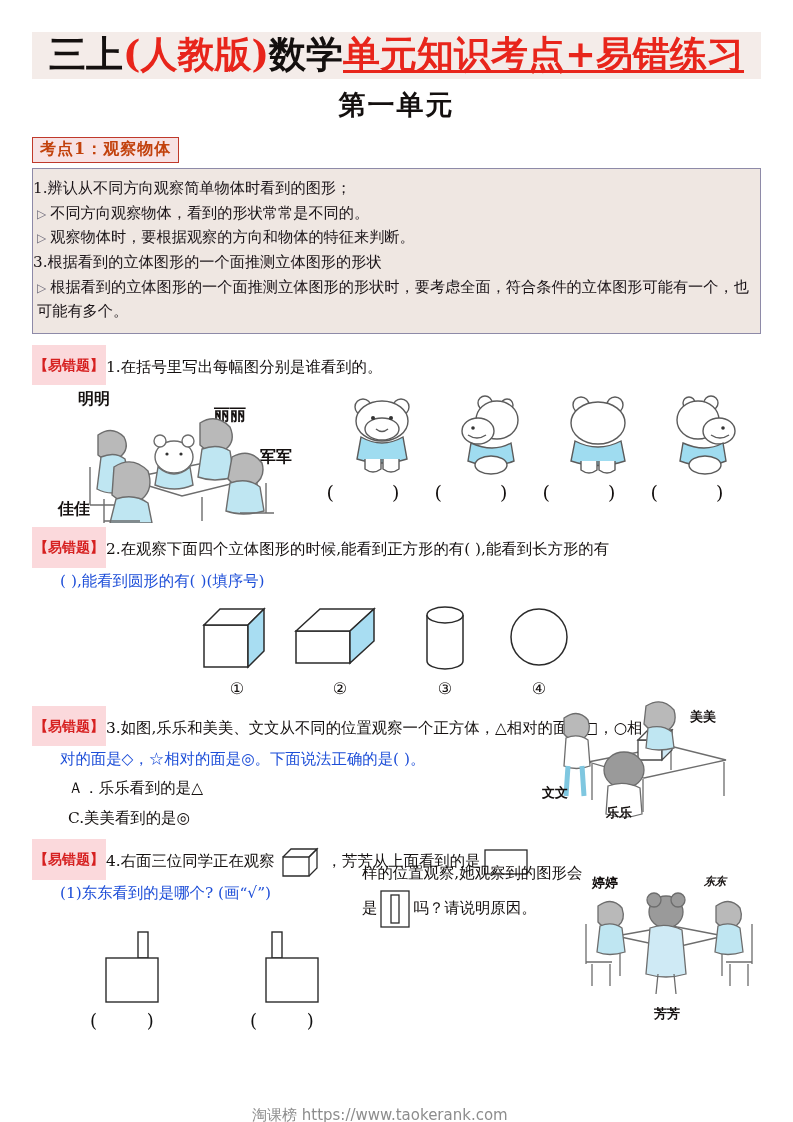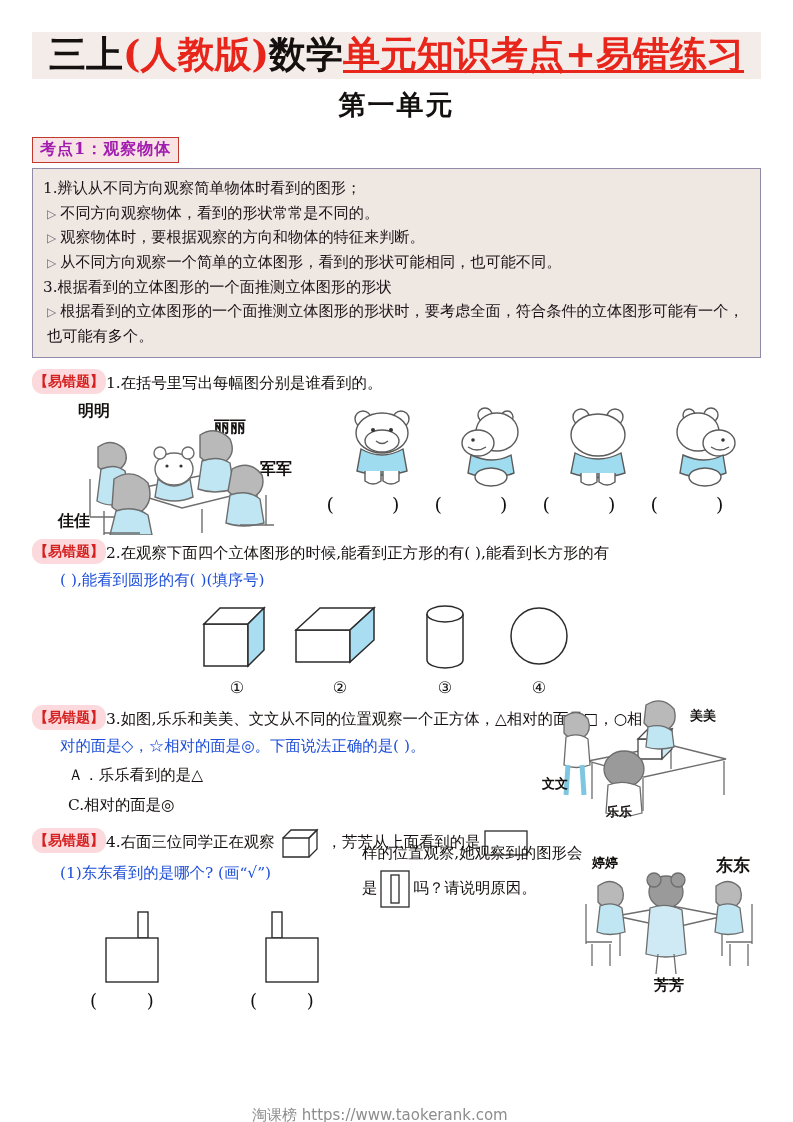--- a/index.html
+++ b/index.html
@@ -44,55 +44,54 @@
 
   
   .kaodian{
     display:inline-block;
     margin-top:14px;
     background:#f7e2e4;
     border:1.5px solid #c0392b;
     padding:1px 7px 2px 7px;
     font-size:16px;
     font-weight:bold;
-    color:#a21caf;
+    color:#c2410c;
     font-family:"DejaVu Serif","Liberation Serif",serif;
     letter-spacing:1px;
   }
 
   
   .kbox{
     margin-top:5px;
     border:1.5px solid #8e8aa8;
     background:#efe7e2;
-    padding:7px 10px 9px 10px;
+    padding:7px 10px 9px 0;
     box-sizing:border-box;
   }
   .kline{
     font-size:15.2px;
     line-height:1.62;
     color:#1a1418;
     font-family:"DejaVu Serif","Liberation Serif",serif;
     white-space:nowrap;
   }
   .kline.indent{padding-left:4px;}
   .kline.wrap{white-space:normal;}
   .tri{color:#6b6878;font-size:12px;margin-right:4px;}
 
   
   .qtag{
     display:inline-block;
     background:#fbd9dc;
     color:#d62020;
     font-size:14px;
     font-weight:bold;
-    padding:0 2px;
+    padding:8px 2px;
     font-family:"DejaVu Serif","Liberation Serif",serif;
     vertical-align:2px;
-    border-radius:11px;
   }
   .qrow{margin-top:11px;font-size:15.4px;line-height:1.75;
     font-family:"DejaVu Serif","Liberation Serif",serif;color:#14100f;}
   .qtext{font-size:15.4px;font-family:"DejaVu Serif","Liberation Serif",serif;color:#14100f;}
   .qcont{font-size:15.4px;line-height:1.75;font-family:"DejaVu Serif","Liberation Serif",serif;color:#1d4ed8;margin-left:28px;}
 
   
   .scene1{position:relative;height:136px;margin-top:4px;}
   .nm{position:absolute;font-size:16px;font-weight:bold;color:#14100f;
       font-family:"DejaVu Serif","Liberation Serif",serif;}
@@ -141,21 +140,20 @@
   <div class="unit-title">第一单元</div>
 
   
   <div class="kaodian">考点1：观察物体</div>
 
   
   <div class="kbox">
     <div class="kline"><span>1.辨认从不同方向观察简单物体时看到的图形；</span></div>
     <div class="kline indent"><span class="tri">▷</span><span>不同方向观察物体，看到的形状常常是不同的。</span></div>
     <div class="kline indent"><span class="tri">▷</span><span>观察物体时，要根据观察的方向和物体的特征来判断。</span></div>
-    <div class="kline indent"><span class="tri">▷</span><span>从不同方向观察一个简单的立体图形，看到的形状可能相同，也可能不同。</span></div>
     <div class="kline"><span>3.根据看到的立体图形的一个面推测立体图形的形状</span></div>
     <div class="kline indent wrap"><span class="tri">▷</span><span>根据看到的立体图形的一个面推测立体图形的形状时，要考虑全面，符合条件的立体图形可能有一个，也可能有多个。</span></div>
   </div>
 
   
   <div class="qrow">
     <span class="qtag">【易错题】</span><span class="qtext">1.</span><span class="qtext">在括号里写出每幅图分别是谁看到的。</span>
   </div>
 
   <div class="scene1">
@@ -302,21 +300,21 @@
     </div>
   </div>
 
   
   <div class="q3wrap">
     <div class="qrow" style="margin-top:0px;">
       <span class="qtag">【易错题】</span><span class="qtext">3.</span><span class="qtext">如图,乐乐和美美、文文从不同的位置观察一个正方体，△相对的面是□，○相</span>
       <div class="qcont">对的面是◇，☆相对的面是◎。下面说法正确的是(        )。</div>
     </div>
     <div class="opt">Ａ．乐乐看到的是△</div>
-    <div class="opt">C.相对的面是◎</div>
+    <div class="opt">C.美美看到的是◎</div>
 
     <div class="q3art">
       <svg width="215" height="118" viewBox="0 0 215 118">
         <g fill="none" stroke="#6d6d6d" stroke-width="1.3">
 
           <path d="M48 62 L130 46 L186 60 L104 78 Z" fill="#fff"></path>
           <path d="M52 64 L52 100 M103 79 L103 112 M184 62 L184 96 M131 48 L131 70"></path>
 
           <g stroke="#4a4a4a">
             <polygon points="98,40 122,40 122,60 98,60" fill="#fff"></polygon>
@@ -328,21 +326,21 @@
           <path d="M26 38 q12 -5 22 2 l2 26 q-14 5 -26 0 Z" fill="#fff"></path>
           <path d="M28 66 l-2 30 M42 66 l2 30" stroke="#7fc7e0" stroke-width="5"></path>
 
           <path d="M106 6 q16 -10 28 4 q4 14 -6 20 q-14 6 -24 -6 Z" fill="#b9b9b9"></path>
           <path d="M108 28 q14 -4 24 4 l2 16 q-16 4 -28 0 Z" fill="#bfe6f2"></path>
 
           <ellipse cx="84" cy="70" rx="20" ry="18" fill="#9a9a9a"></ellipse>
           <path d="M68 86 q16 -6 32 2 l2 26 q-18 6 -36 0 Z" fill="#fff"></path>
         </g>
       </svg>
-      <span class="nm" style="position:absolute;left:2px;top:76px;font-size:13px;">文文</span>
+      <span class="nm" style="position:absolute;left:2px;top:84px;font-size:13px;">文文</span>
       <span class="nm" style="position:absolute;left:150px;top:0px;font-size:13px;margin-top:8px;">美美</span>
       <span class="nm" style="position:absolute;left:66px;top:104px;font-size:13px;">乐乐</span>
     </div>
   </div>
 
   
   <div class="q4wrap">
     <div class="qrow" style="margin-top:4px;">
       <span class="qtag">【易错题】</span><span class="qtext">4.</span><span class="qtext">右面三位同学正在观察</span><svg class="inline-svg" width="52" height="34" viewBox="0 0 52 34">
           <g stroke="#2b2b2b" stroke-width="1.3" fill="#fff">
@@ -405,22 +403,22 @@
             <path d="M176 44 l0 40 M150 82 l26 0 M154 84 l0 22 M172 84 l0 22"></path>
 
             <ellipse cx="90" cy="32" rx="17" ry="16" fill="#9a9a9a"></ellipse>
             <circle cx="78" cy="20" r="7" fill="#9a9a9a"></circle>
               <circle cx="102" cy="20" r="7" fill="#9a9a9a"></circle>
             <path d="M74 48 q16 -6 32 2 l4 44 q-20 6 -40 0 Z" fill="#cfeaf5"></path>
             <path d="M82 94 l-2 20 M98 94 l2 20"></path>
           </g>
         </svg>
         <span class="nm" style="position:absolute;left:16px;top:-6px;font-size:13px;">婷婷</span>
-        <span class="nm" style="position:absolute;left:140px;top:-6px;font-size:17px;">东东</span>
-        <span class="nm" style="position:absolute;left:78px;top:116px;font-size:15px;">芳芳</span>
+        <span class="nm" style="position:absolute;left:128px;top:-6px;font-size:11px;font-style:italic;">东东</span>
+        <span class="nm" style="position:absolute;left:78px;top:125px;font-size:13px;">芳芳</span>
       </div>
     </div>
   </div>
 
   
   <div class="watermark">淘课榜 https://www.taokerank.com</div>
   
 
 </div>
 

